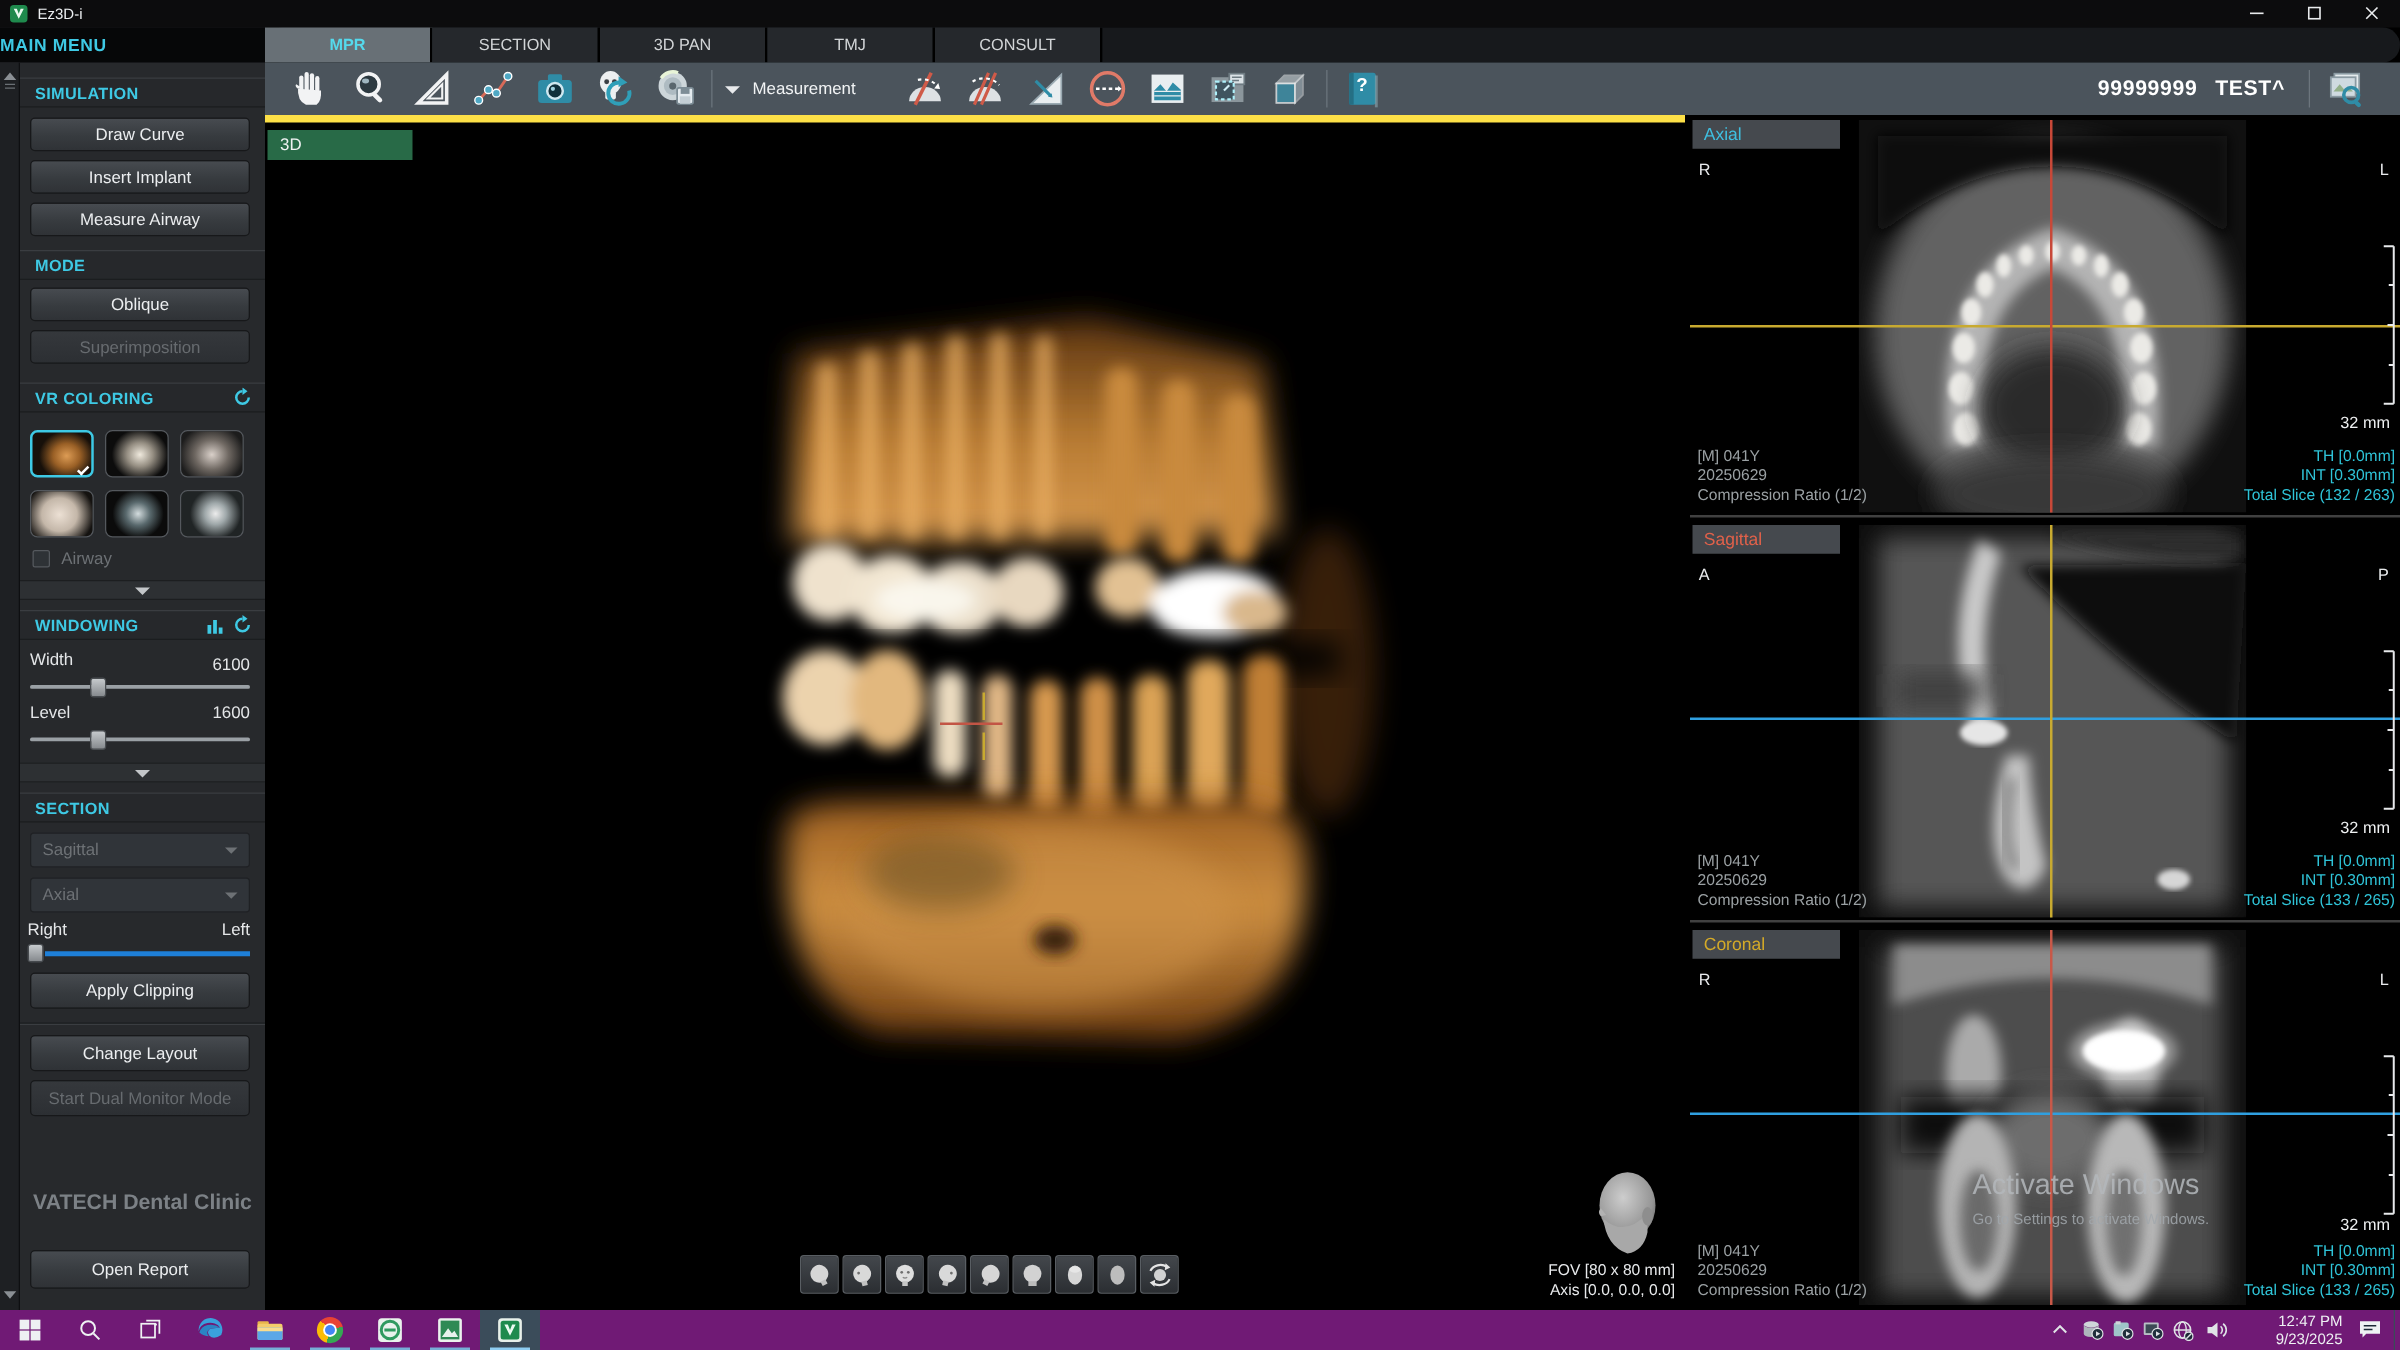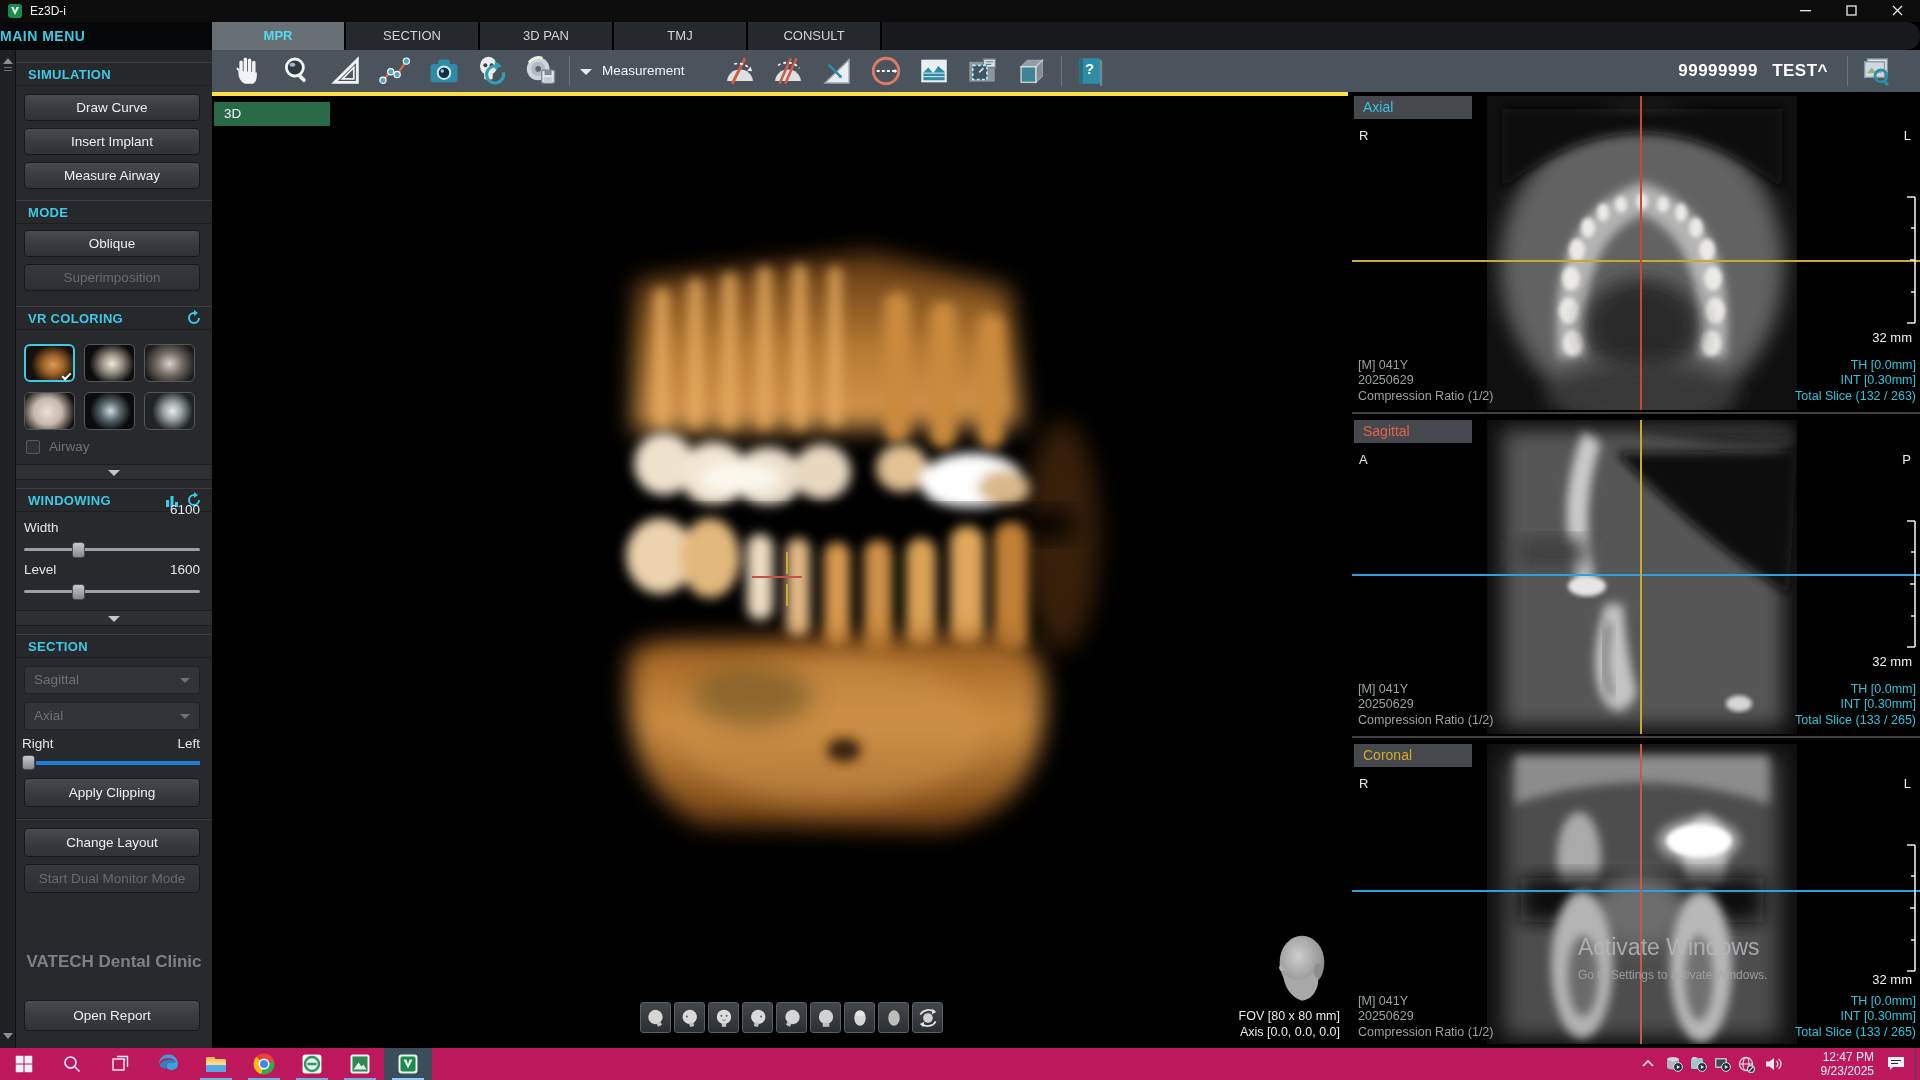--- a/index.html
+++ b/index.html
@@ -61,21 +61,21 @@
 
   
   .toolbar { position:absolute; left:212px; top:50px; width:1708px; height:42px; background:#4b545c; }
   .tico { position:absolute; top:4px; width:36px; height:34px; cursor:pointer; }
   .tsep { position:absolute; top:6px; width:1px; height:30px; background:#6c757d; }
   .meas { position:absolute; top:0; height:42px; line-height:42px; color:#f2f4f5; font-size:13.5px; cursor:pointer; }
   .meas .dcar { display:inline-block; width:0; height:0; border-left:6px solid transparent; border-right:6px solid transparent; border-top:6px solid #e8eaec; margin-right:10px; }
   .patient { position:absolute; right:92px; top:0; height:42px; line-height:42px; color:#fff; font-weight:bold; font-size:17px; letter-spacing:.5px; }
 
   
-  .vp3d { position:absolute; left:212px; top:92px; width:1136px; height:956px; background:#000; border-top:4px solid #fde047; }
+  .vp3d { position:absolute; left:212px; top:92px; width:1136px; height:956px; background:#000; border-top:6px solid #fde047; }
   .tab3d { position:absolute; left:2px; top:6px; width:116px; height:24px; background:#286a47; color:#f0f2f2; font-size:13.5px; line-height:24px; padding-left:10px; }
   .xhair-h { position:absolute; height:2px; }
   .xhair-v { position:absolute; width:2px; }
   .facebtn { position:absolute; top:0; width:31px; height:31px; border:1px solid #595e63; border-radius:3px;
     background:linear-gradient(180deg,#43474c,#2b2e32); cursor:pointer; }
   .facebtn svg { margin:4px; }
   .facerow { position:absolute; left:428px; top:906px; width:305px; height:34px; }
   .fovtxt { position:absolute; right:8px; bottom:8px; text-align:right; color:#e8eaec; font-size:12.5px; line-height:16px; }
 
   
@@ -86,21 +86,21 @@
   .olab { position:absolute; color:#e8eaec; font-size:13px; top:36px; }
   .scale { position:absolute; right:8px; color:#f0f2f3; font-size:13px; }
   .meta { position:absolute; left:6px; bottom:8px; color:#9aa0a3; font-size:12.5px; line-height:15.5px;margin-top:24px; }
   .stats { position:absolute; right:4px; bottom:8px; text-align:right; color:#2fc4d8; font-size:12.5px; line-height:15.5px; }
   .ruler { position:absolute; right:3px; top:104px; }
   .wmark { position:absolute; left:226px; top:194px; color:#aab0b5; opacity:.85; }
   .wmark .w1 { font-size:23px; color:#b4b8bc; }
   .wmark .w2 { font-size:12px; margin-top:7px; color:#a2a8ad; }
 
   
-  .taskbar { position:absolute; left:0; top:1048px; width:1920px; height:32px; background:#be185d; }
+  .taskbar { position:absolute; left:0; top:1048px; width:1920px; height:32px; background:#701a75; }
   .tbslot { position:absolute; top:0; width:48px; height:32px; cursor:pointer; }
   .tbslot.active { background:#3b4c5a; }
   .tbslot svg { position:absolute; left:50%; top:50%; transform:translate(-50%,-50%); }
   .runline { position:absolute; bottom:0; left:8px; width:32px; height:2px; background:#76aed6; }
   .tray { position:absolute; top:0; height:32px; cursor:pointer; }
   .clock { position:absolute; right:46px; top:0; width:76px; height:32px; text-align:right; color:#eef1f3; font-size:12px; line-height:14px; padding-top:2px; cursor:pointer; }
   .showdesk { position:absolute; right:0; top:0; width:5px; height:32px; border-left:1px solid #3a4a58; }
 </style>
 </head>
 <body>
@@ -173,21 +173,21 @@
     <svg style="position:absolute; right:32px; top:442px;" width="16" height="16" viewBox="0 0 16 16">
       <rect x="2" y="8" width="3" height="7" fill="#3ec9e4"></rect>
         <rect x="6.5" y="4" width="3" height="11" fill="#3ec9e4"></rect>
         <rect x="11" y="10" width="3" height="5" fill="#3ec9e4"></rect>
     </svg>
     <svg style="position:absolute; right:10px; top:442px;" width="16" height="16" viewBox="0 0 16 16">
       <path d="M13 8 A5 5 0 1 1 8 3" fill="none" stroke="#3ec9e4" stroke-width="2"></path>
         <path d="M8 0 L12 3 L8 6 Z" fill="#3ec9e4"></path>
     </svg>
     <span class="rowlbl" style="left:8px; top:470px;">Width</span>
-    <span class="rowval" style="right:12px; top:452px;margin-left:21px;">6100</span>
+    <span class="rowval" style="right:12px; top:474px;margin-left:21px;">6100</span>
     <div class="slider-track" style="left:8px; top:498px; width:176px;"></div>
     <div class="slider-thumb" style="left:56px; top:492px;"></div>
     <span class="rowlbl" style="left:8px; top:512px;">Level</span>
     <span class="rowval" style="right:12px; top:512px;">1600</span>
     <div class="slider-track" style="left:8px; top:540px; width:176px;"></div>
     <div class="slider-thumb" style="left:56px; top:534px;"></div>
 
     <div class="foldbar" style="top:560px;">
         <div class="tri"></div>
       </div>

